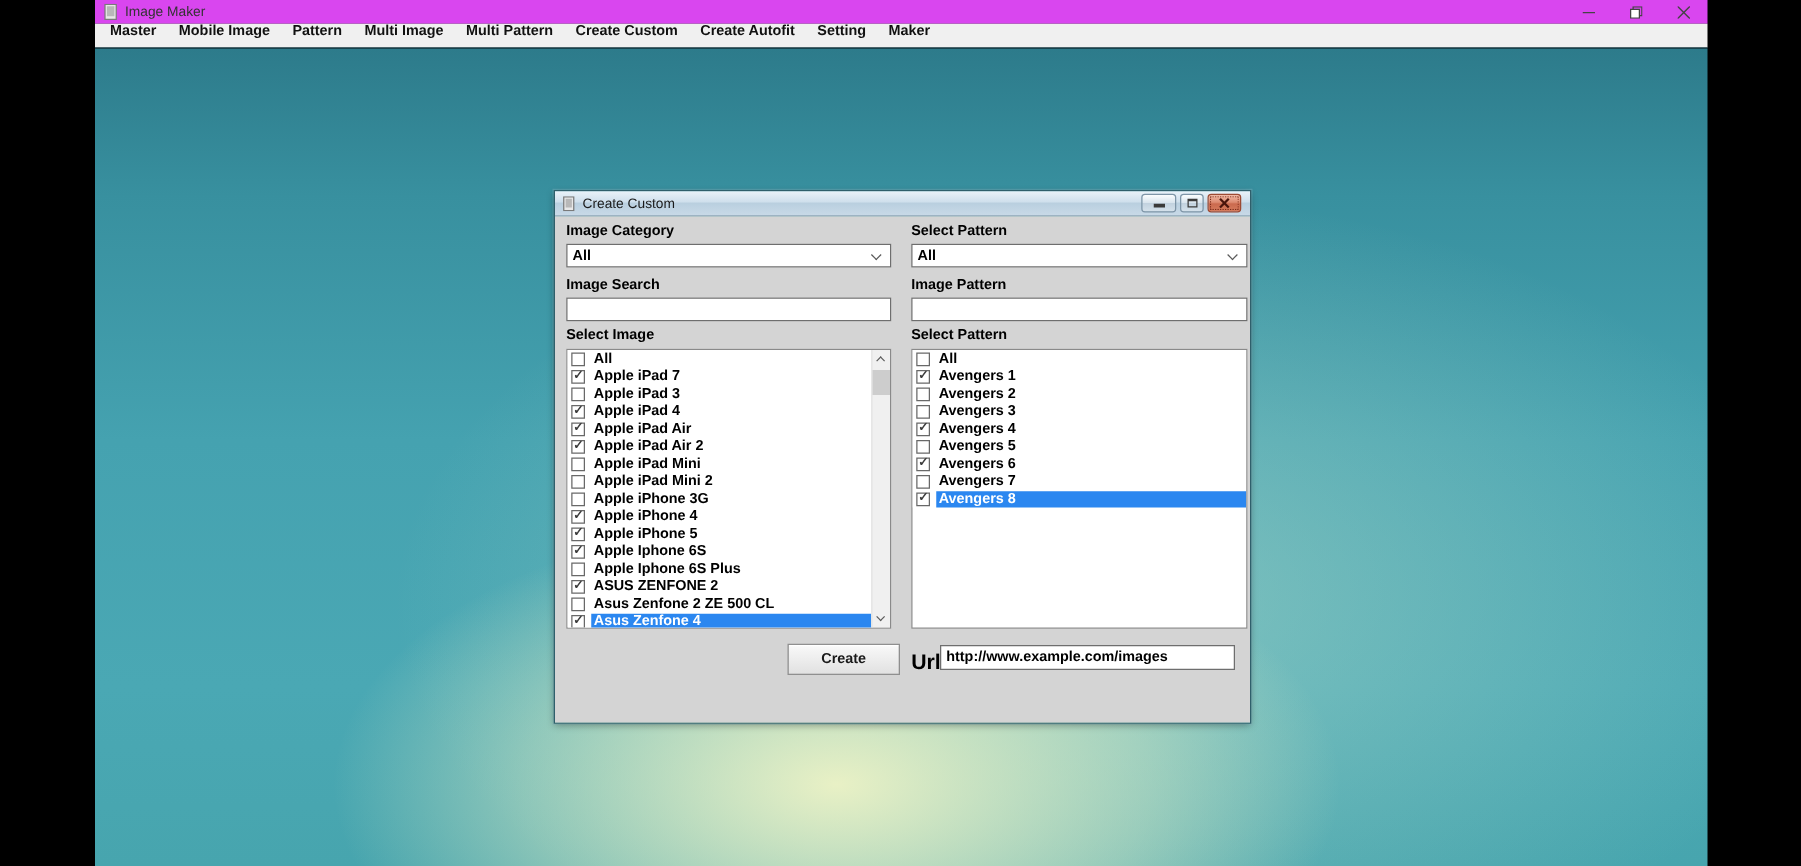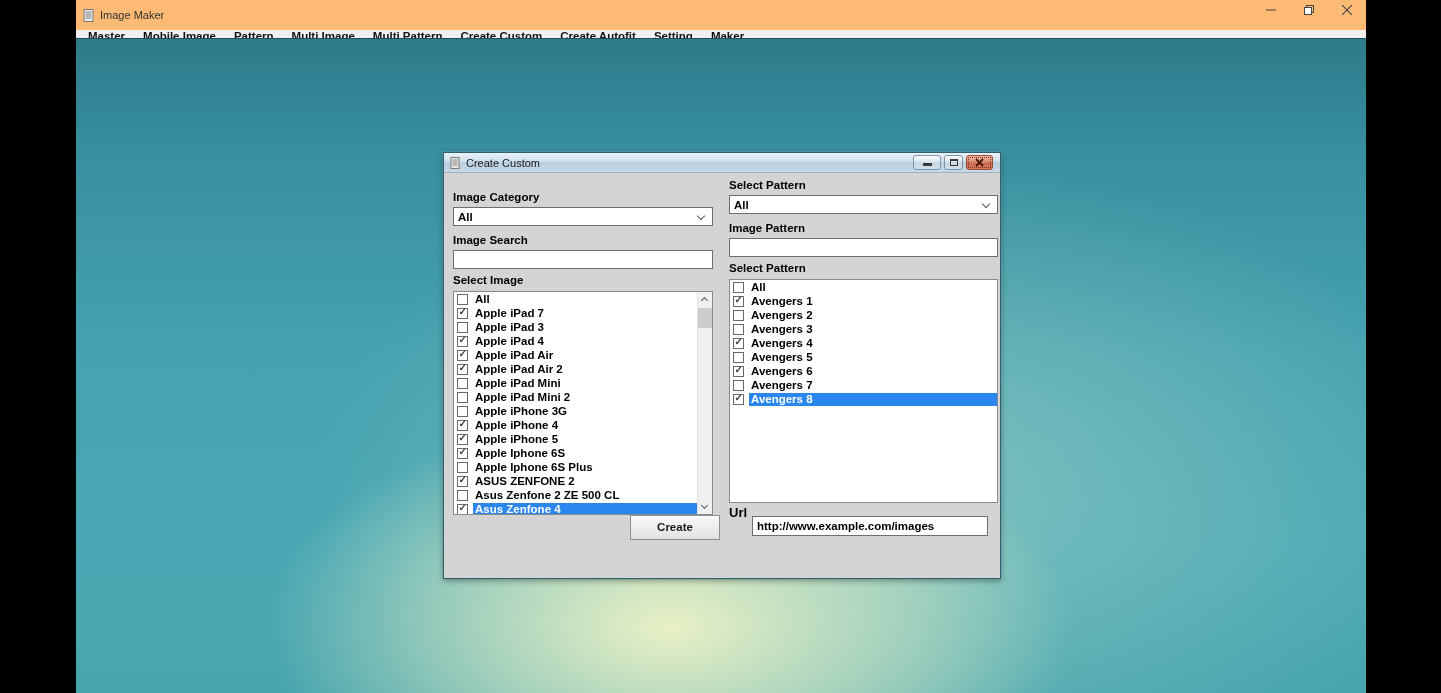--- a/index.html
+++ b/index.html
@@ -1,21 +1,21 @@
 <!DOCTYPE html>
 <html><head>
 <meta charset="utf-8">
 <style>
   * { margin:0; padding:0; box-sizing:border-box; }
   html,body { width:1441px; height:693px; background:#000; overflow:hidden;
               font-family:"Liberation Sans", sans-serif; }
 
   
   .app-window { position:absolute; left:76px; top:0; width:1290px; height:693px; }
-  .titlebar { height:30px; background:#fdba74; display:flex; align-items:center; }
+  .titlebar { height:19px; background:#d946ef; display:flex; align-items:center; }
   .app-icon { width:11px; height:13px; margin:0 6px 0 7px; }
   .app-title { font-size:11px; color:#333; }
   .win-controls { margin-left:auto; display:flex; height:100%; }
   .win-btn { width:38px; height:19px; display:flex; align-items:center; justify-content:center; }
 
   .menubar { height:19px; background:#f0f0f0; display:flex; align-items:flex-start; padding-left:3px; }
   .menu-item { font-size:11.5px; font-weight:700; color:#111; padding:0 9px; cursor:default; }
 
   .desktop { position:absolute; top:38px; left:0; right:0; bottom:0;
     border-top:1px solid #1d4f5c;
@@ -39,21 +39,21 @@
              background:linear-gradient(#fbfdfe,#d8e4ed 48%,#c2d2df 52%,#d4e1eb); }
   .dlg-btn.min { width:28px; } .dlg-btn.max { width:19px; }
   .dlg-btn.close { width:27px; border:1px solid #9c4a33; outline:1px dotted #7a2a18; outline-offset:-3px;
              background:linear-gradient(#f2bca9,#dd8a70 45%,#cb6a4e 55%,#d67c5e); }
   .glyph-min-bar { width:9px; height:3px; background:#3a3a3a; margin-top:4px; }
   .glyph-max-box { width:8px; height:7px; border:1px solid #3a3a3a; border-top-width:2px; background:transparent; }
 
   .dlg-body { position:absolute; top:20px; left:0; right:0; bottom:0; background:#d4d4d4; }
 
   .col { position:absolute; top:0; }
-  .col-left  { left:9px;   width:260px;margin-top:12px; }
+  .col-left  { left:9px;   width:260px; }
   .col-right { left:285px; width:269px; }
 
   .fld-label { font-size:11.5px; font-weight:700; color:#000; height:13px; line-height:13px; }
   .lab1 { margin-top:6px; } .lab2 { margin-top:8px; } .lab3 { margin-top:5px; }
 
   .combo { margin-top:3px; height:19px; background:#fff; border:1px solid #6e6e6e;
            display:flex; align-items:center; padding:0 4px; position:relative; }
   .combo-value { font-size:11.5px; font-weight:700; color:#000; }
   .chevron-down { position:absolute; right:8px; top:5px; width:6px; height:6px;
            border-right:1.4px solid #5a5a5a; border-bottom:1.4px solid #5a5a5a; transform:rotate(45deg); }
@@ -80,21 +80,21 @@
   .sb-chev { position:absolute; left:4px; width:5px; height:5px;
              border-right:1.3px solid #5a5a5a; border-bottom:1.3px solid #5a5a5a; }
   .up .sb-chev { top:6px; transform:rotate(-135deg); }
   .down .sb-chev { top:4px; transform:rotate(45deg); }
   .sb-thumb { position:absolute; left:0; right:0; top:16px; height:20px; background:#cdcdcd; }
 
   .create-btn { position:absolute; left:186px; top:342px; width:90px; height:25px;
         background:linear-gradient(#f9f9f9,#e1e1e1); border:1px solid #8f8f8f;
         box-shadow:inset 0 1px 0 #fff; font:700 11.5px "Liberation Sans", sans-serif;
         color:#1a1a1a; text-align:center; line-height:23px; }
-  .url-label { position:absolute; left:285px; top:332px; font-size:13px; font-weight:700; color:#000; }
+  .url-label { position:absolute; left:285px; top:347px; font-size:17px; font-weight:700; color:#000; }
   .url-input { position:absolute; left:308px; top:343px; width:236px; height:20px;
         border:1px solid #6e6e6e; background:#fff; font:700 11.5px "Liberation Sans", sans-serif;
         padding:5px 4px; color:#000; }
 </style>
 </head>
 <body>
 
 <div class="app-window">
 
   <div class="titlebar">

